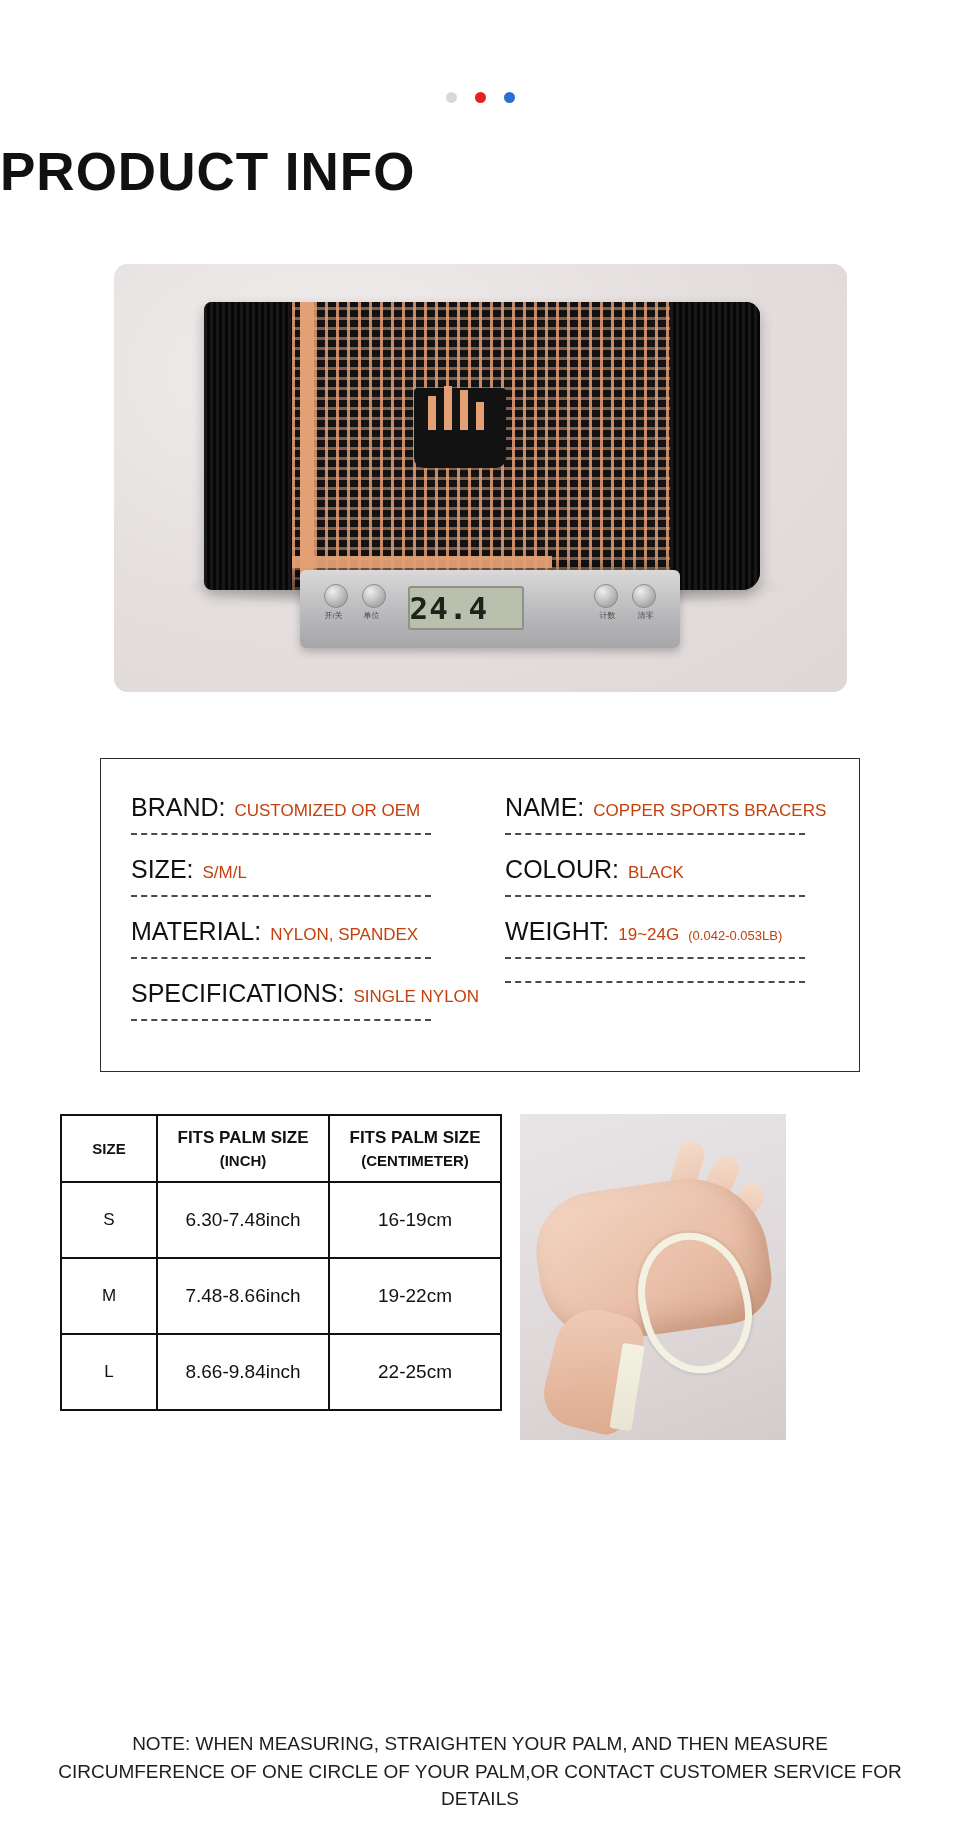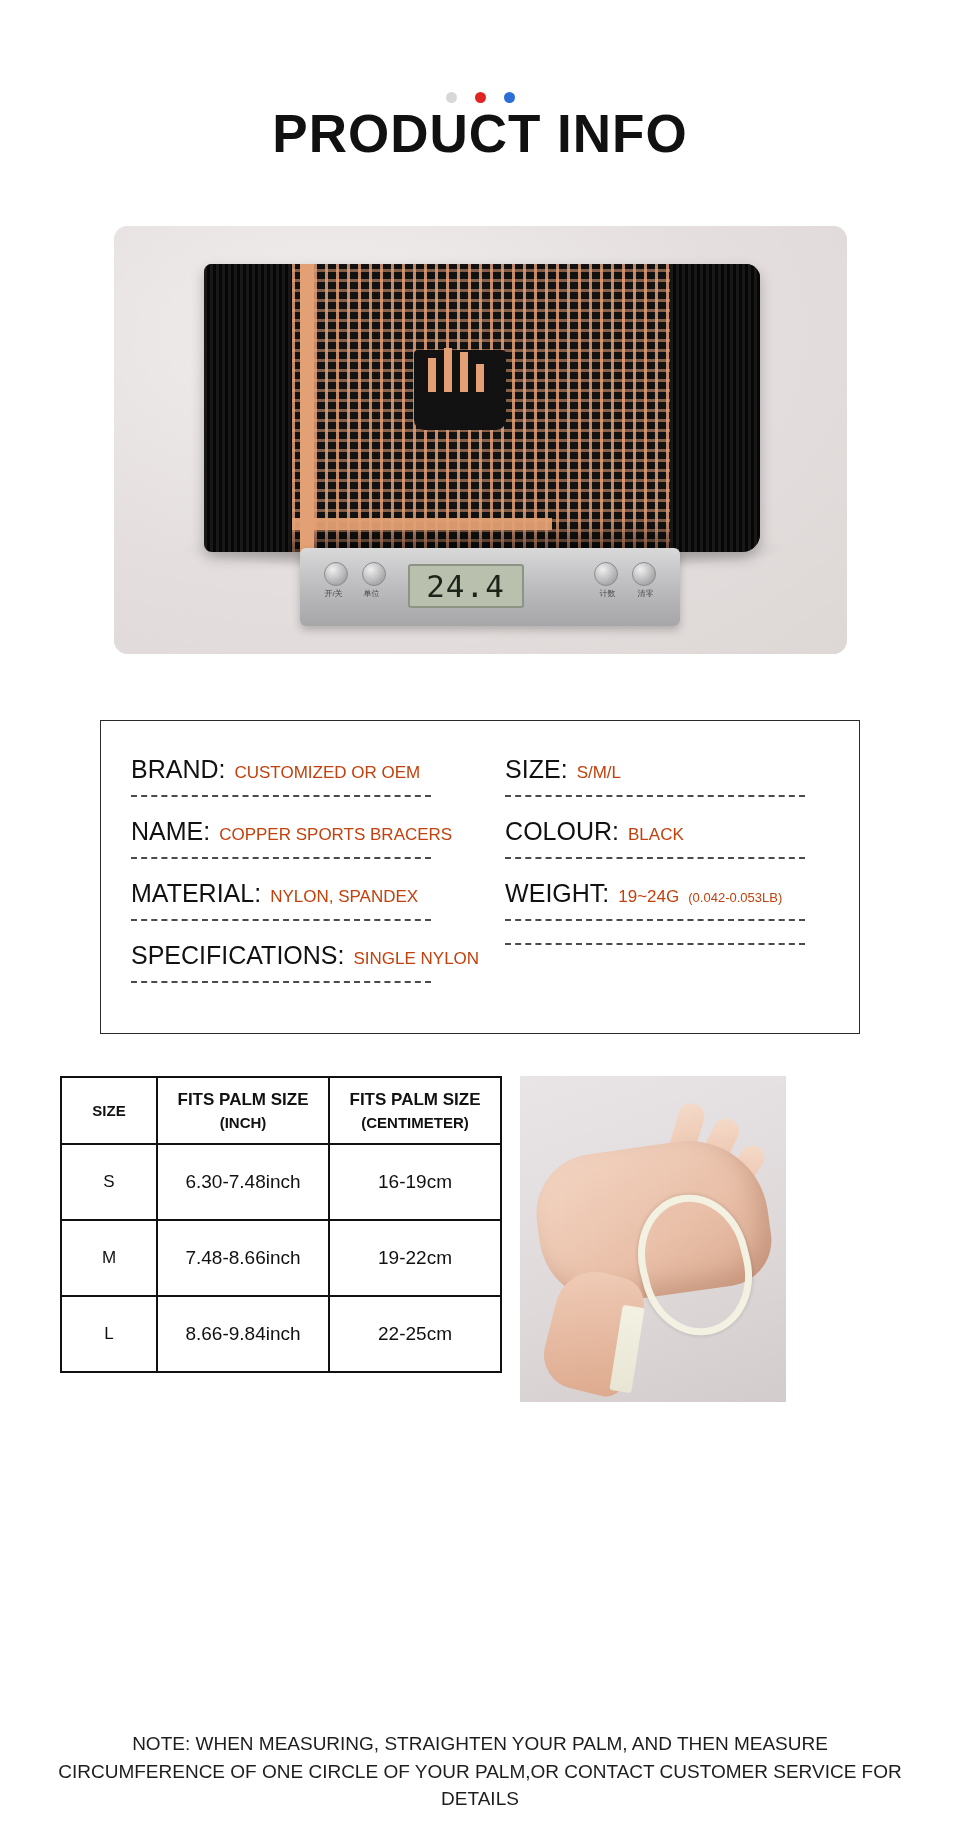--- a/index.html
+++ b/index.html
@@ -21,24 +21,24 @@
     display: flex;
     justify-content: center;
     align-items: center;
     gap: 18px;
     padding-top: 92px;
   }
   .dot { width: 11px; height: 11px; border-radius: 50%; }
 
   
   .page-title {
-    text-align: center;
     font-size: 53px;
     font-weight: bold;
     letter-spacing: 1px;
+    margin-top: 38px;
     color: #111;
   }
 
   
   .hero-wrap {
     margin: 62px auto 0 auto;
     width: 733px;
     height: 428px;
     border-radius: 14px;
     overflow: hidden;
@@ -48,44 +48,43 @@
   .hero-bg {
     position: absolute;
     inset: 0;
     background:
       radial-gradient(ellipse at 30% 25%, #f1eeed 0%, #e4dfde 55%, #ddd7d6 100%);
   }
   
   .scale {
     position: absolute;
     left: 186px;
-    top: 322px;
+    top: 306px;
     width: 380px;
     height: 78px;
     border-radius: 6px;
     background: linear-gradient(#d9d9da 0%, #c2c2c4 40%, #b3b3b6 70%, #a7a7aa 100%);
     box-shadow: 0 4px 8px rgba(0,0,0,0.22);
   }
   .scale-screen {
     position: absolute;
     left: 108px;
     top: 16px;
     width: 112px;
     height: 40px;
     background: #b9c0ae;
     border: 2px solid #8d9484;
     border-radius: 3px;
     overflow: hidden;
   }
   .scale-digits {
     font-family: "DejaVu Sans Mono", monospace;
     font-size: 31px;
-    font-weight: normal;
+    font-weight: bold;
     color: #1c2318;
-    text-align: center;
     line-height: 40px;
     letter-spacing: 1px;
   }
   .scale-btn {
     position: absolute;
     top: 14px;
     width: 22px; height: 22px;
     border-radius: 50%;
     background: radial-gradient(circle at 35% 30%, #efefef, #9c9c9f 85%);
     border: 1px solid #8b8b8e;
@@ -351,32 +350,32 @@
 
     <div class="spec-cell">
       <div class="spec-line">
         <span class="spec-key">BRAND:</span>
         <span class="spec-val">CUSTOMIZED  OR OEM</span>
       </div>
       <div class="spec-dash short"></div>
     </div>
     <div class="spec-cell">
       <div class="spec-line">
+        <span class="spec-key">NAME:</span>
+        <span class="spec-val">COPPER SPORTS BRACERS</span>
+      </div>
+      <div class="spec-dash short"></div>
+    </div>
+
+    <div class="spec-cell">
+      <div class="spec-line">
         <span class="spec-key">SIZE:</span>
         <span class="spec-val">S/M/L</span>
       </div>
       <div class="spec-dash long"></div>
-    </div>
-
-    <div class="spec-cell">
-      <div class="spec-line">
-        <span class="spec-key">NAME:</span>
-        <span class="spec-val">COPPER SPORTS BRACERS</span>
-      </div>
-      <div class="spec-dash short"></div>
     </div>
     <div class="spec-cell">
       <div class="spec-line">
         <span class="spec-key">COLOUR:</span>
         <span class="spec-val">BLACK</span>
       </div>
       <div class="spec-dash short"></div>
     </div>
 
     <div class="spec-cell">

